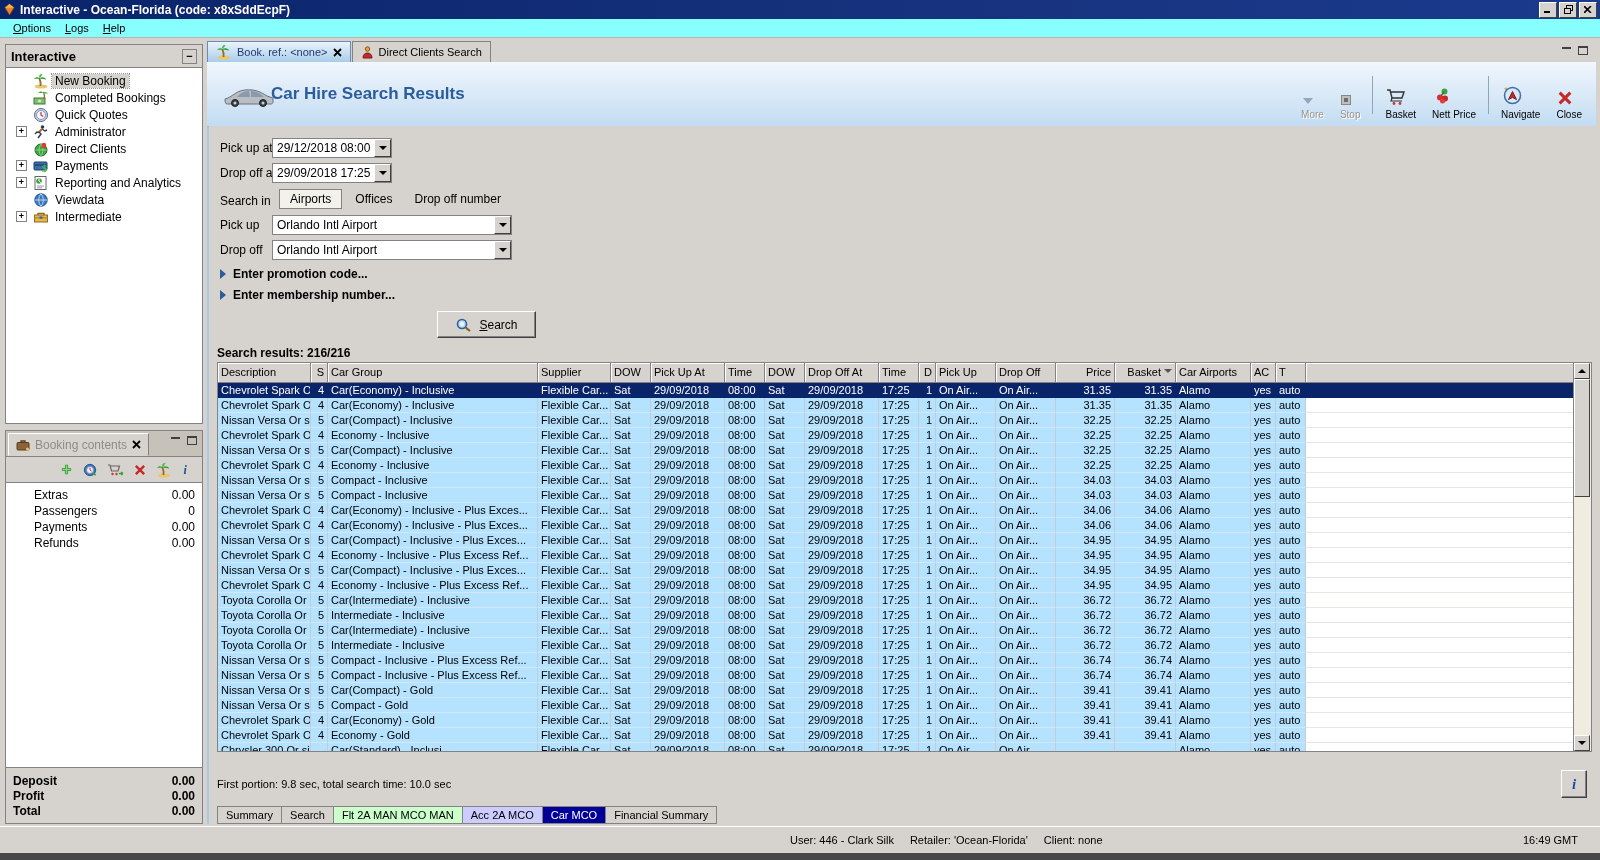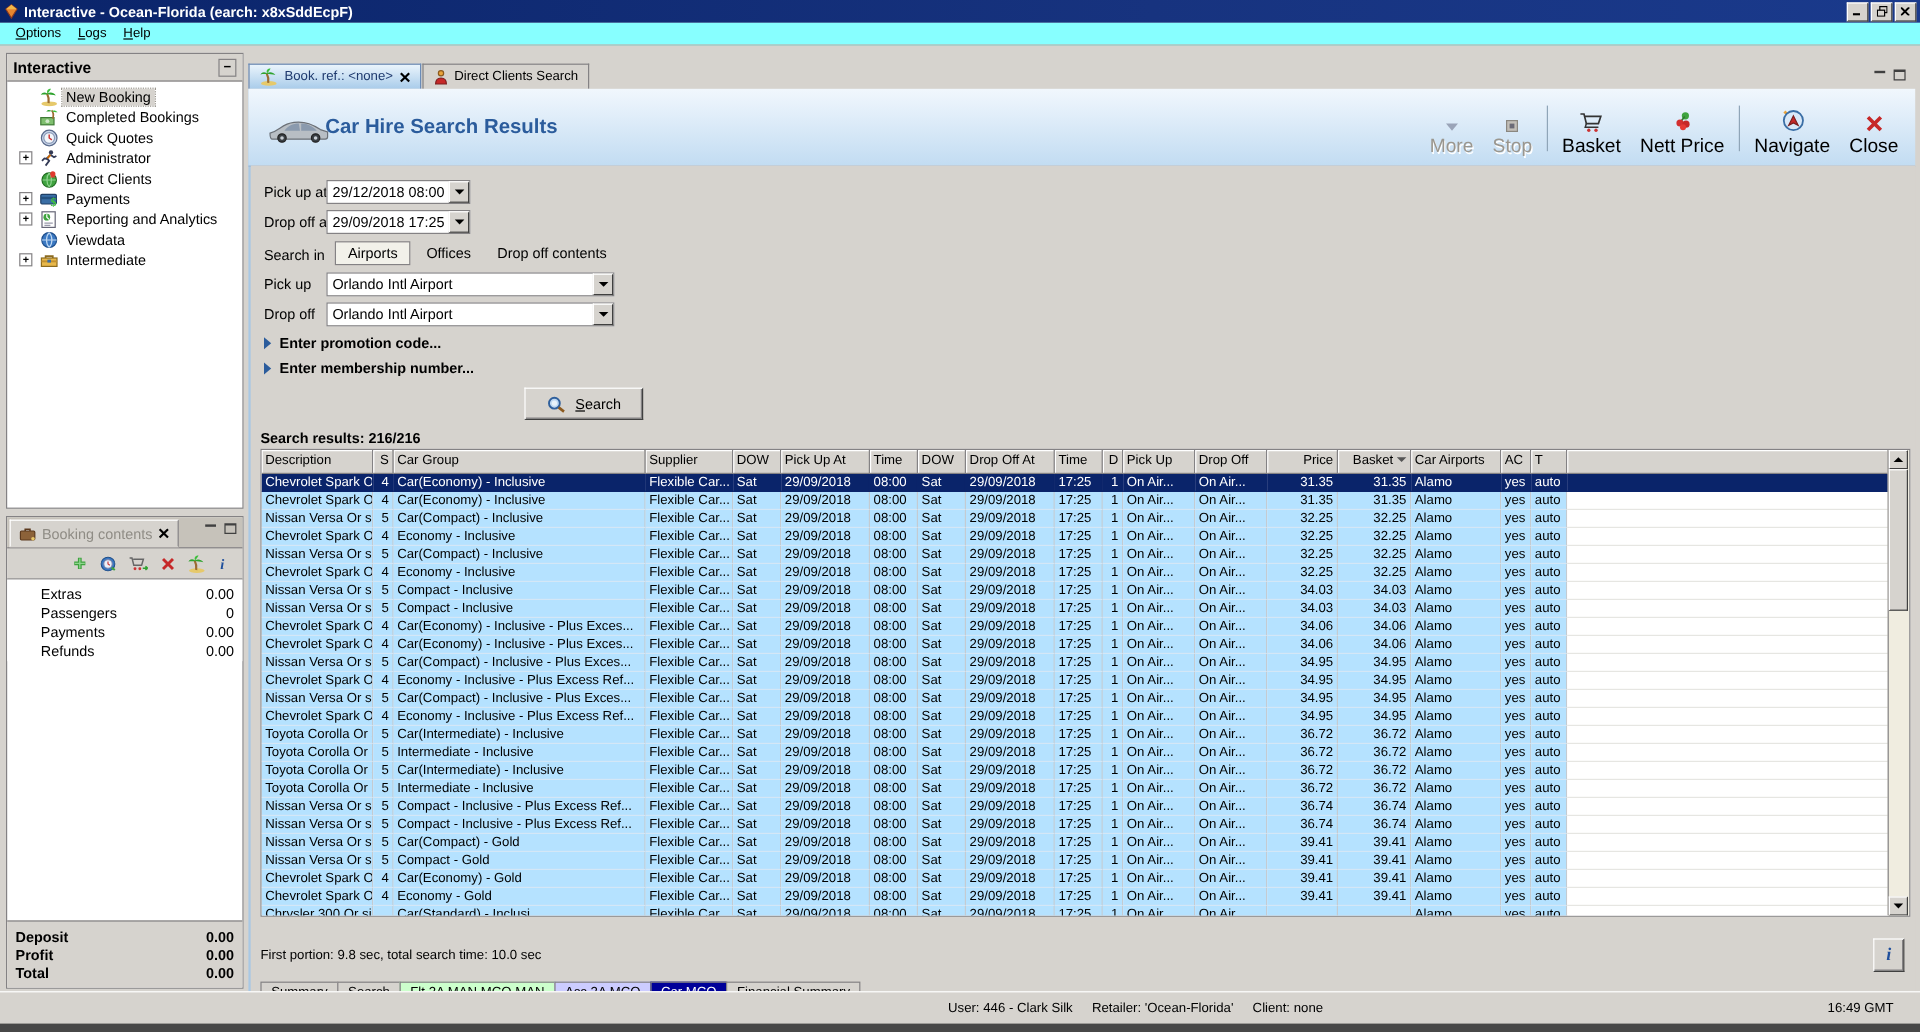--- a/index.html
+++ b/index.html
@@ -47,34 +47,34 @@
     gap:10px;padding-right:12px;border-bottom:1px solid #848284}
   .bc-tool{display:flex;align-items:center}
   .bc-list{background:#fff;padding-top:4px}
   .bc-row{height:16px;display:flex;align-items:center;font-size:12px;padding:0 7px 0 28px}
   .bc-row .val{margin-left:auto}
   .bc-summary{position:absolute;left:0;right:0;bottom:0;background:#D6D3CE;border-top:1px solid #848284;
     padding:5px 7px}
   .bc-srow{height:15px;display:flex;align-items:center;font-weight:bold;font-size:12px}
   .bc-srow .val{margin-left:auto}
   
-  #workspace{position:absolute;left:207px;top:52px;width:1389px;height:784px}
+  #workspace{position:absolute;left:207px;top:40px;width:1389px;height:784px}
   .ws-tabstrip{position:absolute;top:0;left:0;right:0;height:22px;display:flex;align-items:flex-end}
   .ws-tab{height:21px;box-sizing:border-box;display:flex;align-items:center;gap:5px;padding:0 8px;
     border:1px solid #848284;border-bottom:none;background:#D6D3CE;margin-right:1px;font-size:11px}
   .ws-tab.active{background:linear-gradient(#EAF4FC,#A9CCEA);border-color:#6B8CB8;color:#1F3A6E}
   .ws-panelbtns{margin-left:auto;display:flex;gap:6px;padding:0 8px 7px 0}
   .ws-left-edge{position:absolute;left:0;top:22px;bottom:0;width:2px;background:#A9C8E4}
   .ws-header{position:absolute;top:22px;left:0;right:0;height:64px;
     background:linear-gradient(#F1F7FD,#C2DCF2);border-bottom:1px solid #9AB8D8}
   .hd-caricon{position:absolute;left:14px;top:16px}
   .hd-title{position:absolute;left:64px;top:22px;font-size:17px;font-weight:bold;color:#2B5C9C}
   .hd-toolbar{position:absolute;right:6px;top:6px;height:54px;display:flex;align-items:stretch}
-  .tb-btn{display:flex;flex-direction:column;align-items:center;justify-content:flex-end;gap:3px;
-    padding:2px 8px;font-size:16px;white-space:nowrap}
+  .tb-btn{display:flex;flex-direction:column;align-items:flex-start;justify-content:flex-end;gap:3px;
+    padding:2px 8px;font-size:10px;white-space:nowrap}
   .tb-btn .ic{height:24px;display:flex;align-items:flex-end;justify-content:center}
   .tb-btn.disabled{color:#9A968E;text-shadow:1px 1px 0 #fff}
   .tb-sep{width:1px;background:#8FA5B8;margin:8px 4px}
   .ws-body{position:absolute;top:86px;left:2px;right:0;bottom:0;background:#D6D3CE}
   .frm-label{position:absolute;left:11px;font-size:12px}
   .combo{position:absolute;height:20px;box-sizing:border-box;background:#fff;border:1px solid #848284;
     display:flex;align-items:center}
   .combo .txt{flex:1;padding:0 4px;font-size:12px;white-space:nowrap;overflow:hidden}
   .combo-btn{width:17px;height:18px;background:#D6D3CE;border:1px solid;border-color:#fff #404040 #404040 #fff;
     box-sizing:border-box;display:flex;align-items:center;justify-content:center;flex:none}
@@ -134,21 +134,21 @@
 </head>
 <body>
 
 <div class="titlebar">
   <span id="app-icon">
       <svg width="13" height="13" viewBox="0 0 14 14">
         <path d="M7 1l5 4-5 8L2 5z" fill="#E8862F" stroke="#8C3A1F"></path>
         <path d="M7 1l5 4H2z" fill="#F2B84B"></path>
       </svg>
     </span>
-  <span>Interactive - Ocean-Florida (earch: x8xSddEcpF)</span>
+  <span>Interactive - Ocean-Florida (code: x8xSddEcpF)</span>
   <div class="win-btns">
     <span class="win-btn">
         <svg width="8" height="7">
           <rect x="0" y="5" width="6" height="2" fill="#000"></rect>
         </svg>
       </span>
     <span class="win-btn">
         <svg width="9" height="9">
           <rect x="2.5" y="0.5" width="6" height="5" fill="none" stroke="#000"></rect>
           <rect x="0.5" y="3.5" width="6" height="5" fill="#D6D3CE" stroke="#000"></rect>
@@ -503,21 +503,21 @@
     <div class="combo" style="left:63px;top:37px;width:120px">
       <span class="txt">29/09/2018 17:25</span>
       <span class="combo-btn">
           <span class="arrow-dn"></span>
         </span>
     </div>
     <span class="frm-label" style="top:68px">Search in</span>
     <div id="search-in" style="position:absolute;left:70px;top:63px;display:flex;align-items:center;gap:4px">
         <span class="si-opt selected">Airports</span>
         <span class="si-opt">Offices</span>
-        <span class="si-opt">Drop off contents</span>
+        <span class="si-opt">Drop off number</span>
       </div>
     <span class="frm-label" style="top:92px">Pick up</span>
     <div class="combo" style="left:63px;top:89px;width:240px">
       <span class="txt">Orlando Intl Airport</span>
       <span class="combo-btn">
           <span class="arrow-dn"></span>
         </span>
     </div>
     <span class="frm-label" style="top:117px">Drop off</span>
     <div class="combo" style="left:63px;top:114px;width:240px">

